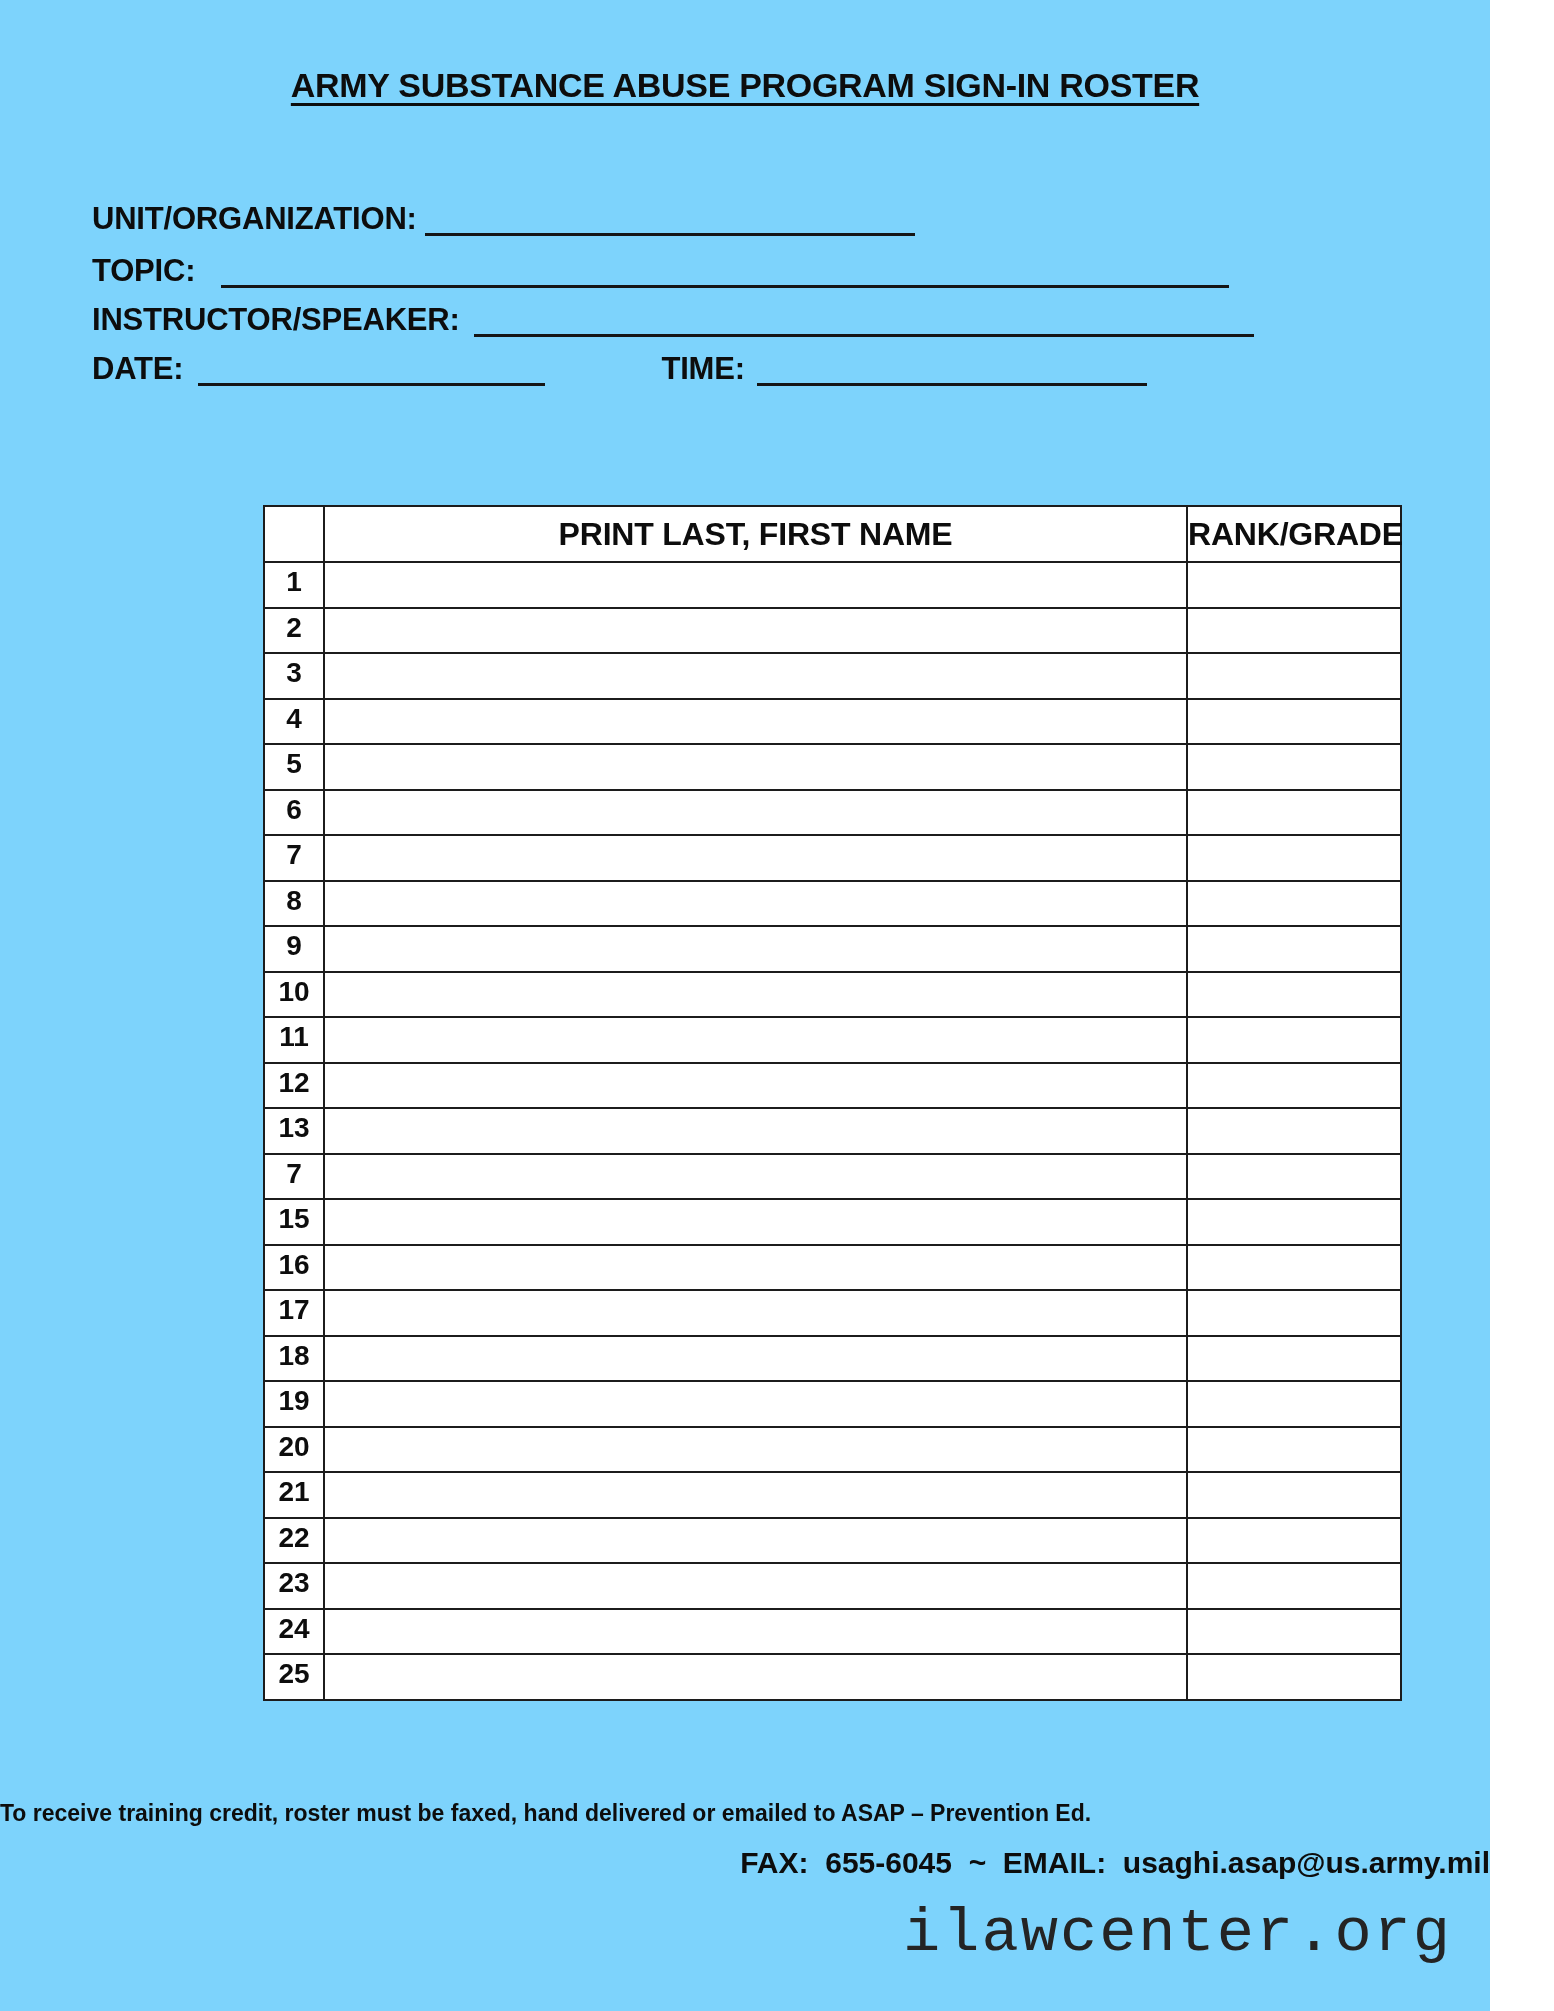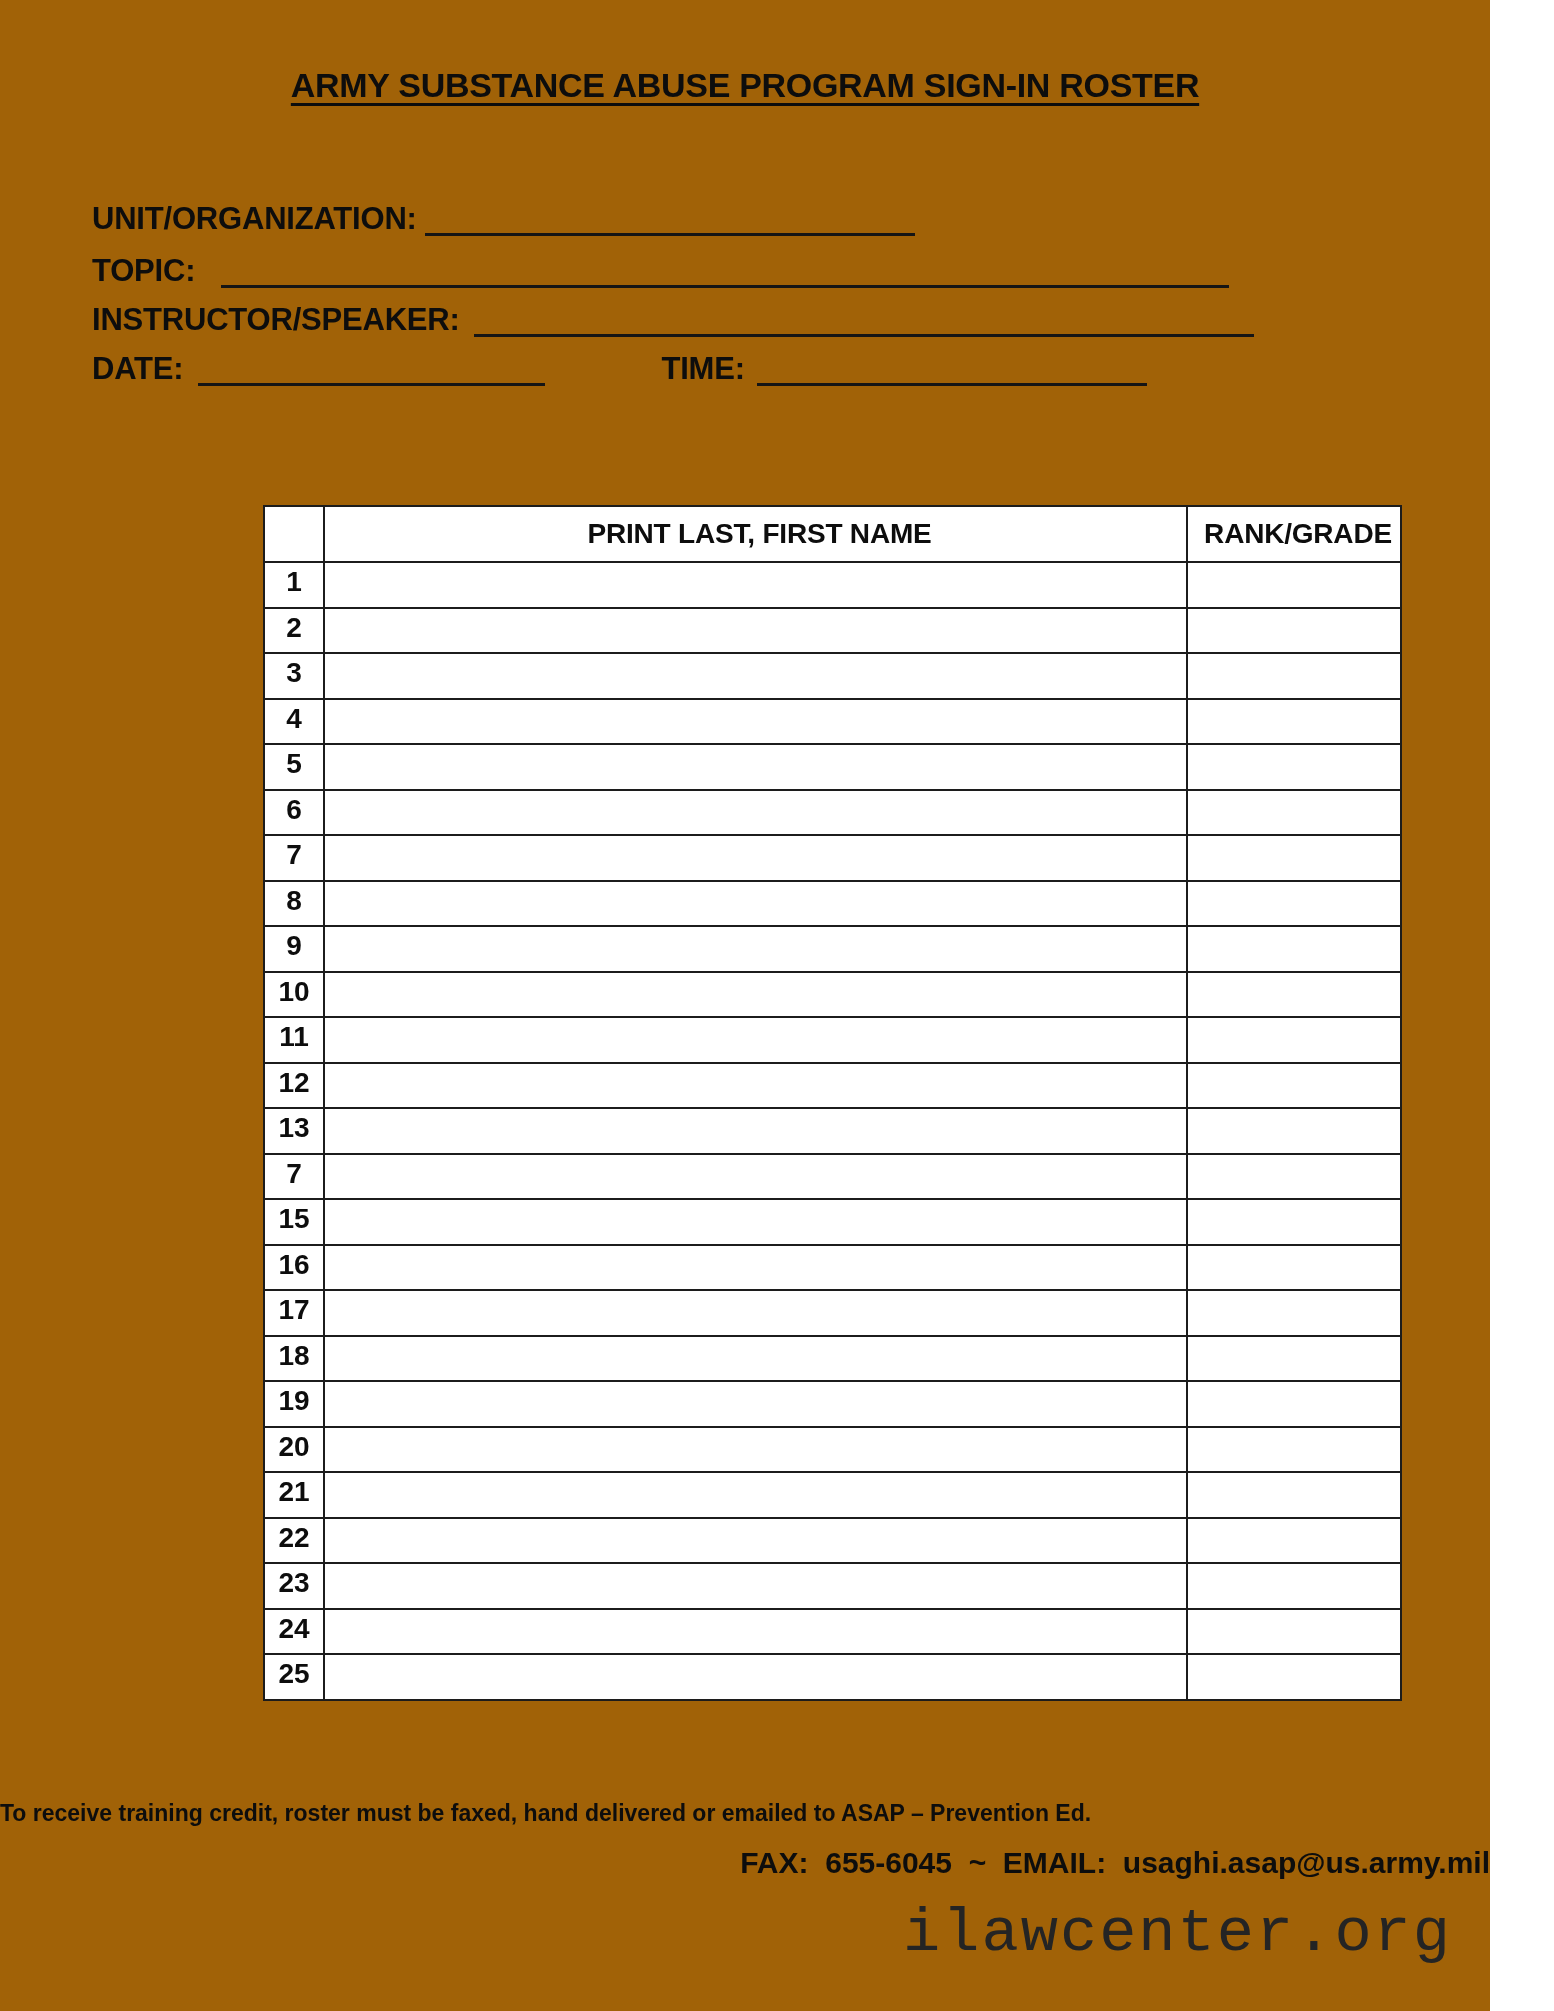--- a/index.html
+++ b/index.html
@@ -4,21 +4,21 @@
 <style>
   html, body {
     margin: 0;
     padding: 0;
     background: #ffffff;
   }
   .page {
     position: relative;
     width: 1490px;
     height: 2011px;
-    background: #a16207;
+    background: #7dd3fc;
     font-family: "Liberation Sans", "DejaVu Sans", sans-serif;
     color: #0d0d0d;
     overflow: hidden;
   }
 
   
   .title-wrap {
     position: absolute;
     top: 66px;
     left: 0;
@@ -75,26 +75,25 @@
   .roster col.c-name { width: 863px; }
   .roster col.c-rank { width: 214px; }
   .roster th, .roster td {
     border: 2px solid #1c1c1c;
     padding: 0;
     background: #ffffff;
   }
   .roster thead tr { height: 56px; }
   .roster tbody tr { height: 45.5px; }
   .roster th {
-    font-size: 28px;
+    font-size: 32px;
     font-weight: bold;
     text-align: center;
     vertical-align: middle;
     letter-spacing: -0.2px;
-    padding-left: 8px;
   }
   .roster td.num {
     font-size: 28px;
     font-weight: bold;
     text-align: center;
     vertical-align: middle;
     padding-bottom: 5px;
   }
 
   

